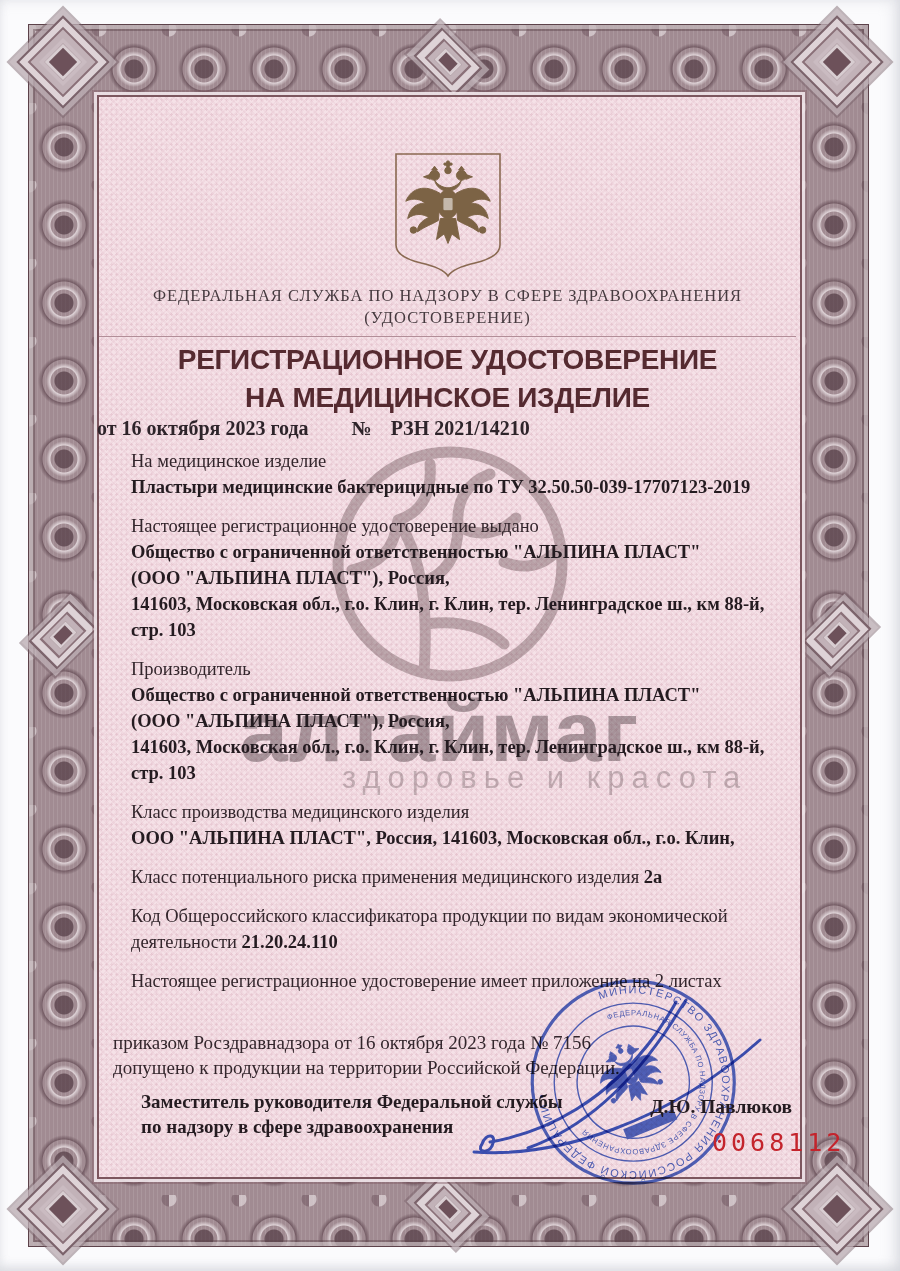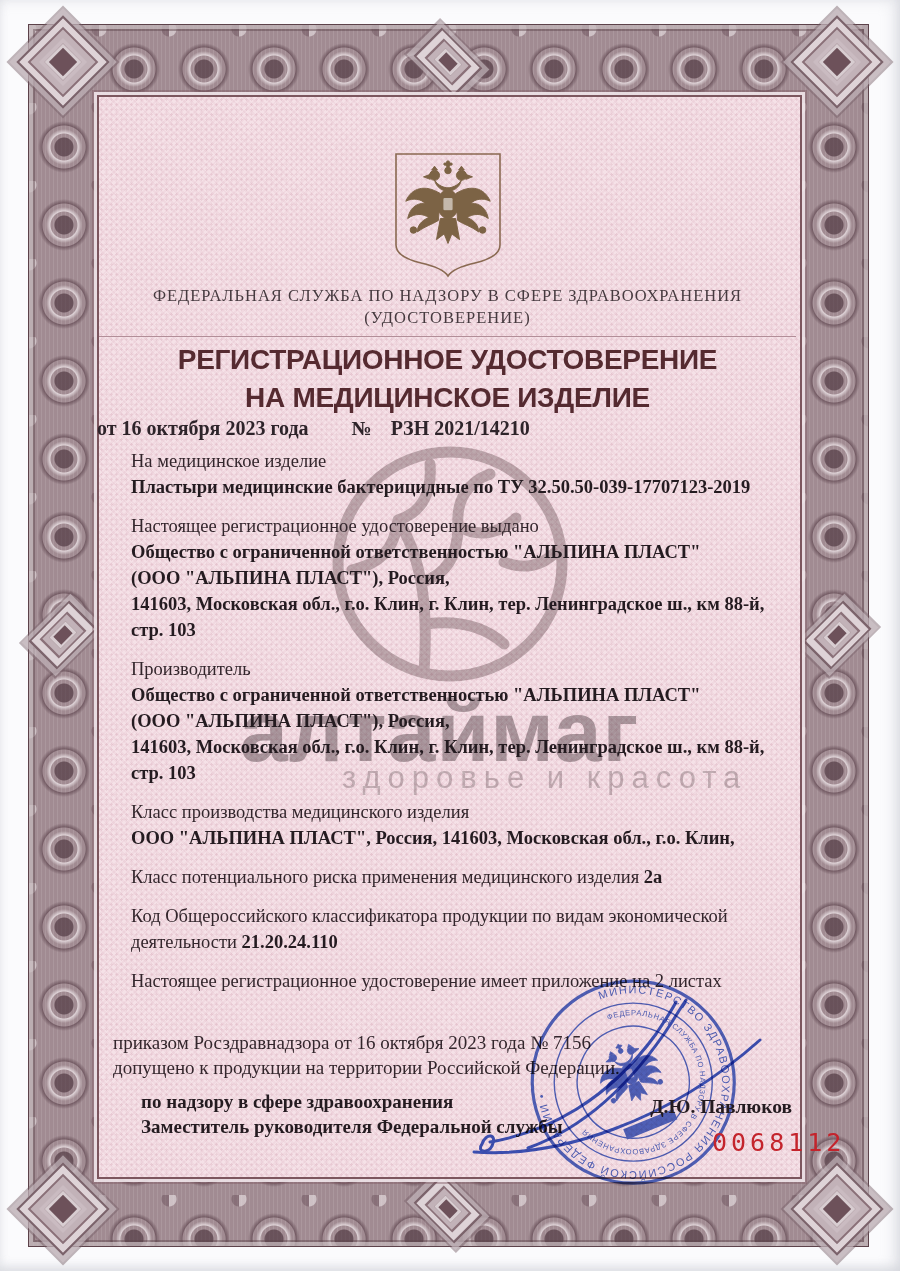--- a/index.html
+++ b/index.html
@@ -181,22 +181,22 @@
     </p>
     <p>
       <span>Настоящее регистрационное удостоверение имеет приложение на 2 листах</span>
     </p>
   </div>
 
   <div class="footer">
     <div>приказом Росздравнадзора от 16 октября 2023 года № 7156</div>
     <div>допущено к продукции на территории Российской Федерации.</div>
     <div class="signer">
+      <div>Заместитель руководителя Федеральной службы</div>
       <div>по надзору в сфере здравоохранения</div>
-      <div>Заместитель руководителя Федеральной службы</div>
     </div>
   </div>
   <div class="signername">Д.Ю. Павлюков</div>
   <div class="serial">0068112</div>
 
   <svg class="stamp" width="232" height="224" viewBox="0 0 232 224">
     <g stroke="#3a58c2" fill="none">
       <circle cx="116" cy="110" r="101" stroke-width="3.2"></circle>
       <circle cx="116" cy="110" r="79" stroke-width="1.4"></circle>
       <circle cx="116" cy="110" r="56" stroke-width="1.4"></circle>

